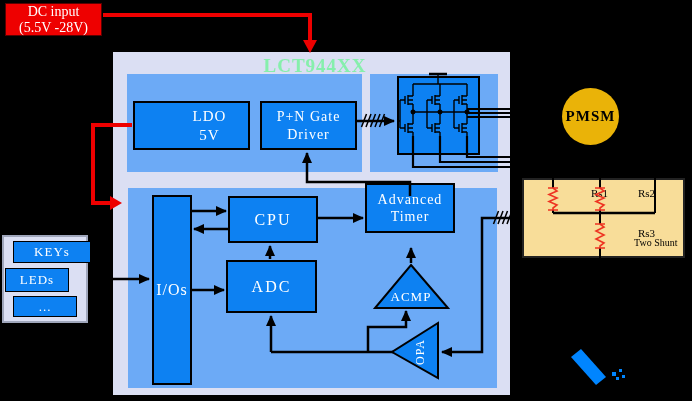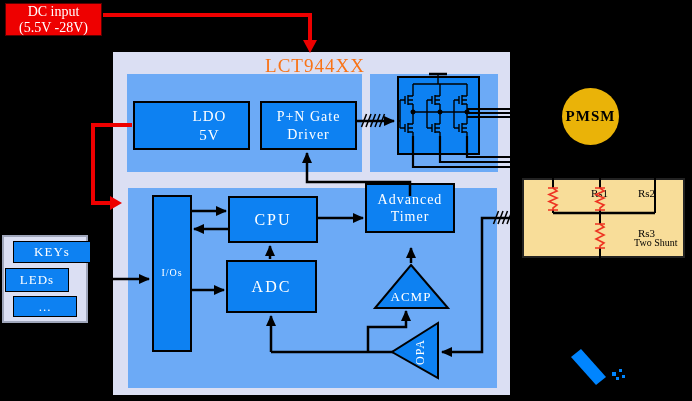--- a/index.html
+++ b/index.html
@@ -7,21 +7,21 @@
          font-family:"Liberation Serif","DejaVu Serif",serif;overflow:hidden;}
   .abs{position:absolute;box-sizing:border-box;}
   .lav{background:#dbdff3;}
   .panel{background:#6caaf6;}
   .blk{background:#0d81f2;border:2px solid #000;color:#fff;
        display:flex;flex-direction:column;align-items:center;justify-content:center;
        text-align:center;letter-spacing:1px;line-height:1.22;}
   .redbox{background:#ee0000;border:1px solid #5a0000;color:#fff;
           display:flex;flex-direction:column;align-items:center;justify-content:center;
           text-align:center;font-size:14px;line-height:16px;}
-  .title{color:#f97316;font-weight:normal;font-size:19px;letter-spacing:1px;text-align:center;}
+  .title{color:#86efac;font-weight:bold;font-size:19px;letter-spacing:1px;text-align:center;}
   .circle{background:#eab308;border-radius:50%;color:#000;font-weight:bold;font-size:15px;
           letter-spacing:1px;display:flex;align-items:center;justify-content:center;}
   .tan{background:#f8dd99;border:2px solid #222;}
   .keysbox{background:#dbdff3;border:2px solid #9fa6bb;}
   .rslbl{color:#000;font-size:11px;margin-left:29px;}
   .caption{color:#000;font-size:10px;}
   .trilbl{color:#fff;text-align:center;letter-spacing:1px;}
   svg{position:absolute;left:0;top:0;pointer-events:none;}
 </style>
 </head>
@@ -43,21 +43,21 @@
 
   <div class="abs blk" style="left:133px;top:101px;width:117px;height:49px;font-size:15px;padding-left:36px;">
     <div>LDO</div>
     <div>5V</div>
   </div>
   <div class="abs blk" style="left:260px;top:101px;width:97px;height:49px;font-size:14px;">
     <div>P+N Gate</div>
     <div>Driver</div>
   </div>
   <div class="abs blk" style="left:397px;top:76px;width:83px;height:79px;"></div>
-  <div class="abs blk" style="left:152px;top:195px;width:40px;height:157px;font-size:10px;">
+  <div class="abs blk" style="left:152px;top:195px;width:40px;height:190px;font-size:16px;">
     <div>I/Os</div>
   </div>
   <div class="abs blk" style="left:228px;top:196px;width:90px;height:47px;font-size:16px;letter-spacing:2px;">
     <div>CPU</div>
   </div>
   <div class="abs blk" style="left:226px;top:260px;width:91px;height:53px;font-size:16px;letter-spacing:2px;">
     <div>ADC</div>
   </div>
   <div class="abs blk" style="left:365px;top:183px;width:90px;height:50px;font-size:14px;">
     <div>Advanced</div>

